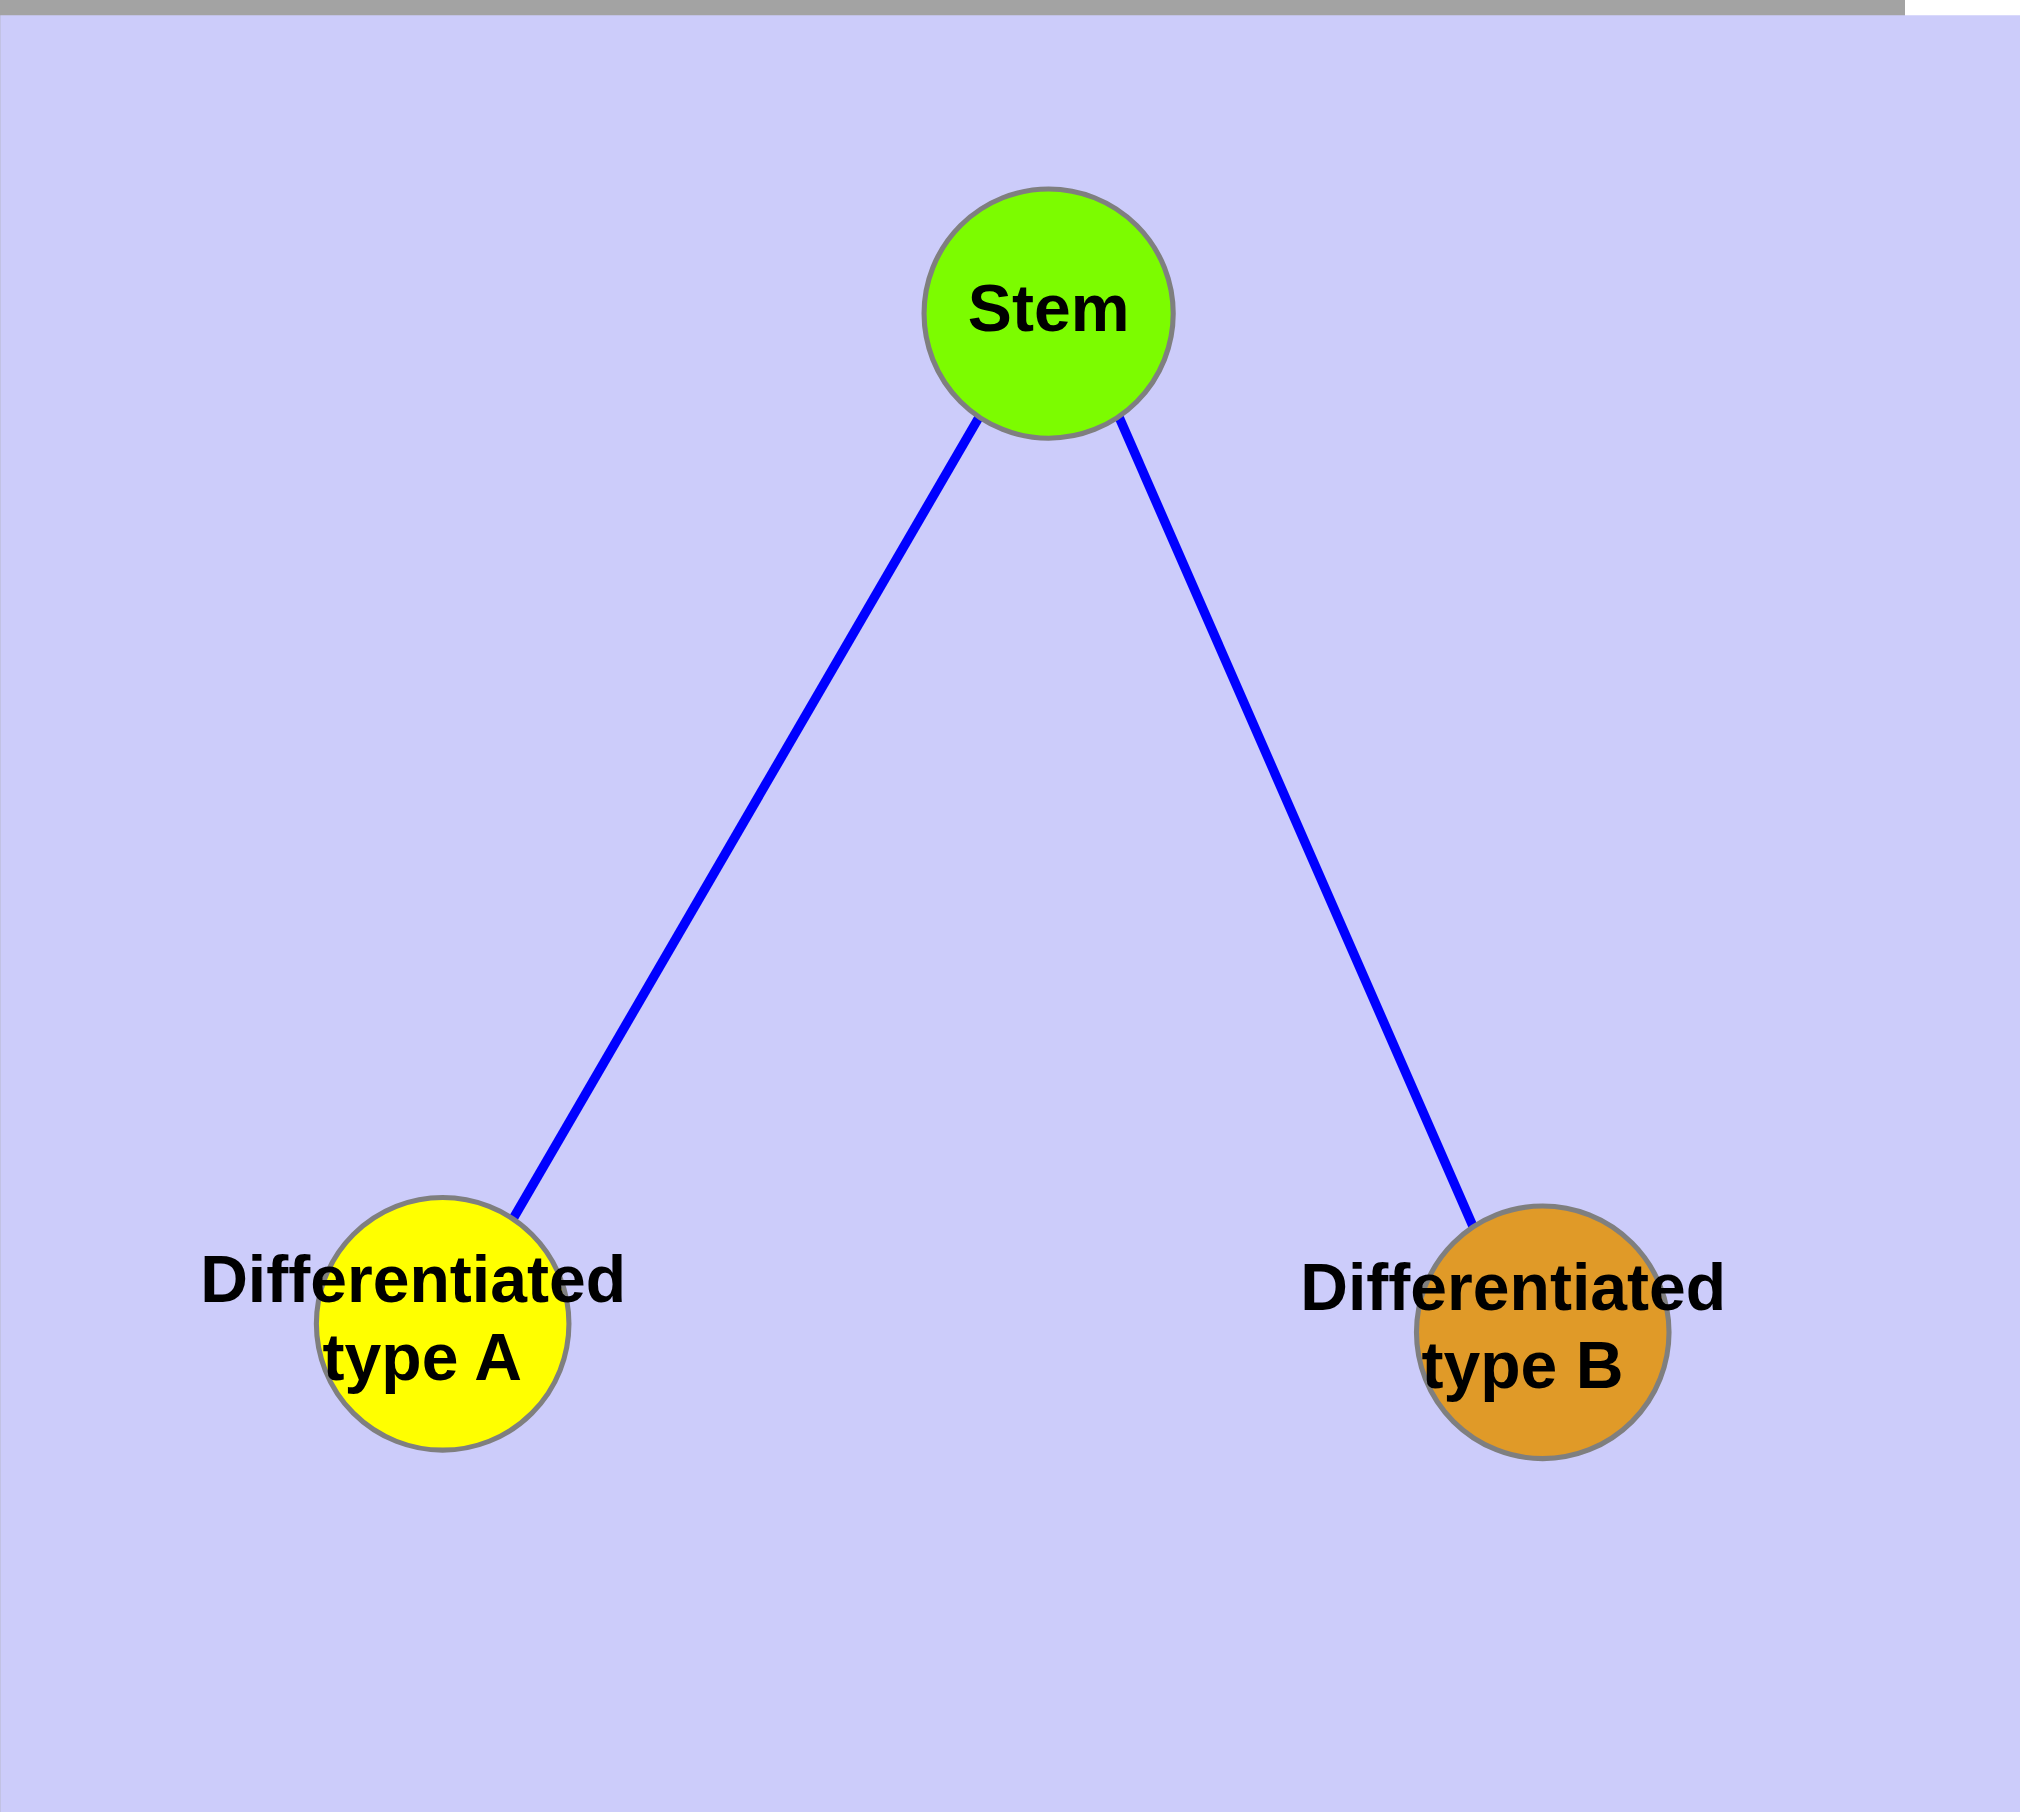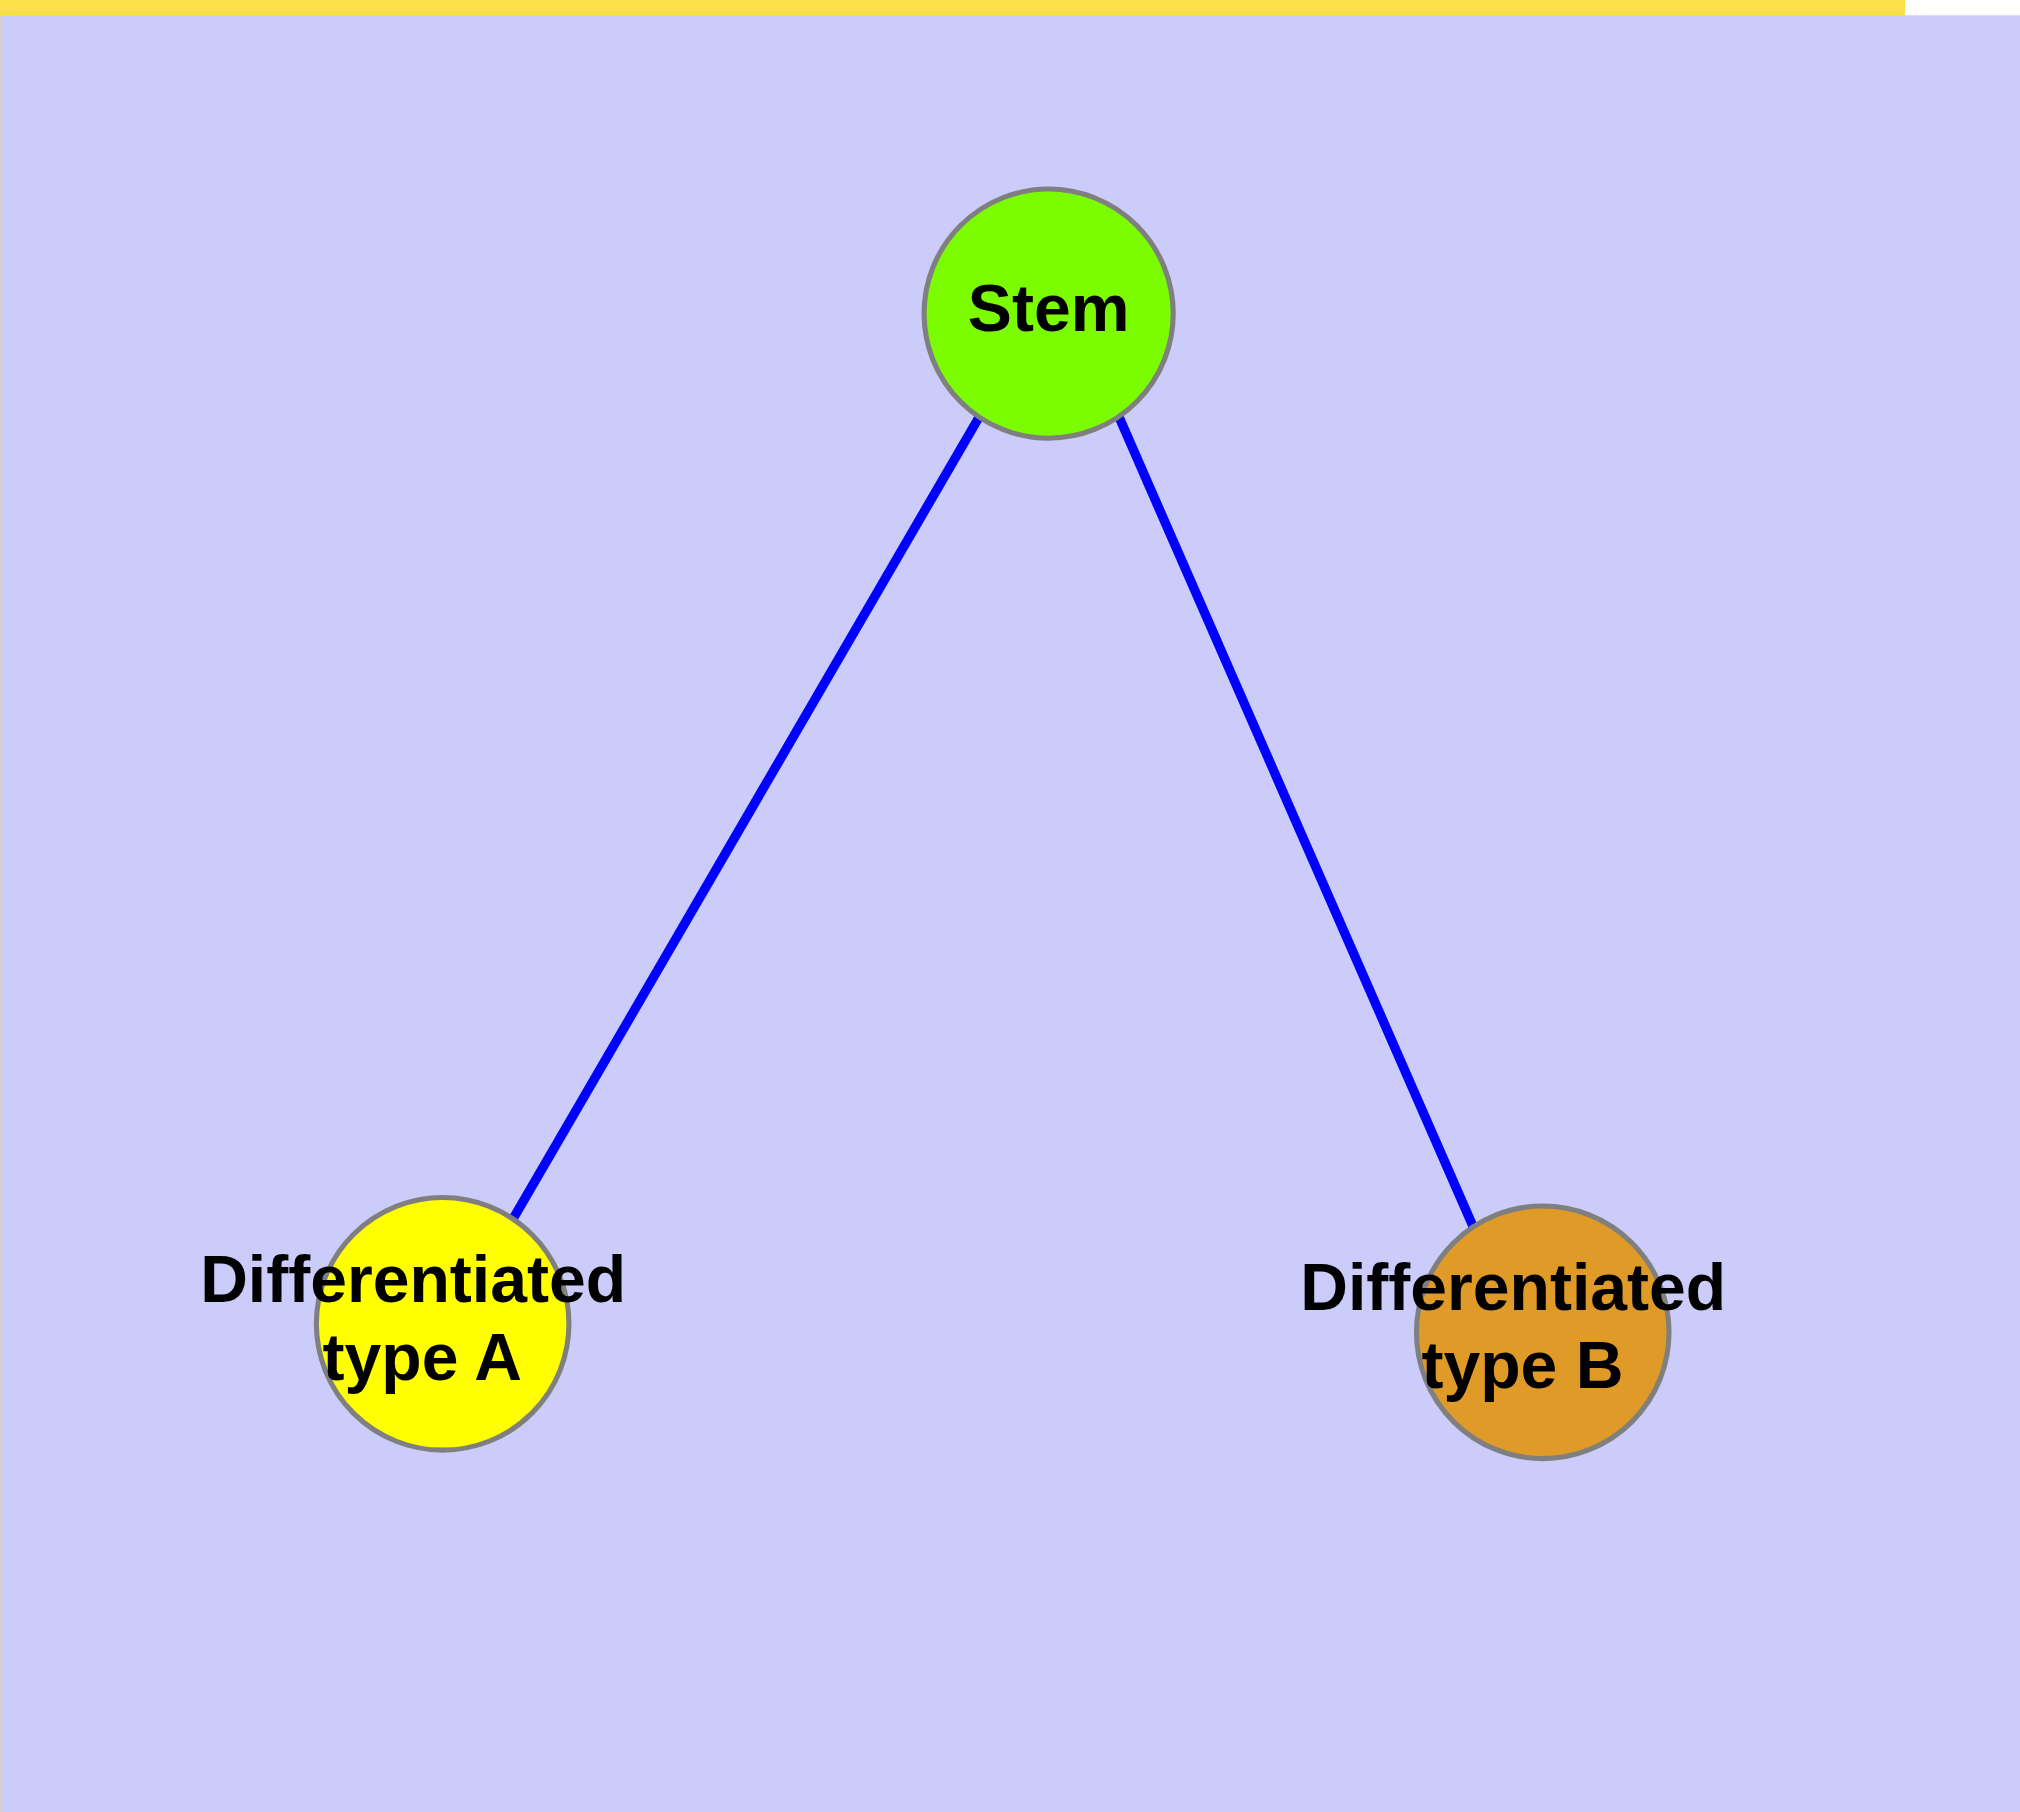--- a/index.html
+++ b/index.html
@@ -40,21 +40,21 @@
   }
   .graph-edge {
     stroke: #0000ff;
     fill: none;
     stroke-linecap: butt;
   }
 </style>
 </head>
 <body style="width: 2021px; height: 1812px;">
 
-<div id="diagram-root" style="width: 1905px; height: 1812px; background: #fde047;">
+<div id="diagram-root" style="width: 1905px; height: 1812px; background: #a3a3a3;">
   <svg id="graph-svg" viewBox="0 0 2384 2138" xmlns="http://www.w3.org/2000/svg">
 
     <rect id="bg-rect" x="0" y="18" width="2384" height="2120" fill="#ccccfa"></rect>
 
     <g id="edges-group">
       <line class="graph-edge" id="edge-0" x1="1155" y1="492" x2="604" y2="1440" stroke="#0000ff" stroke-width="11"></line>
       <line class="graph-edge" id="edge-1" x1="1320" y1="492" x2="1739" y2="1450" stroke="#0000ff" stroke-width="11"></line>
     </g>
 
     <g id="nodes-group">

